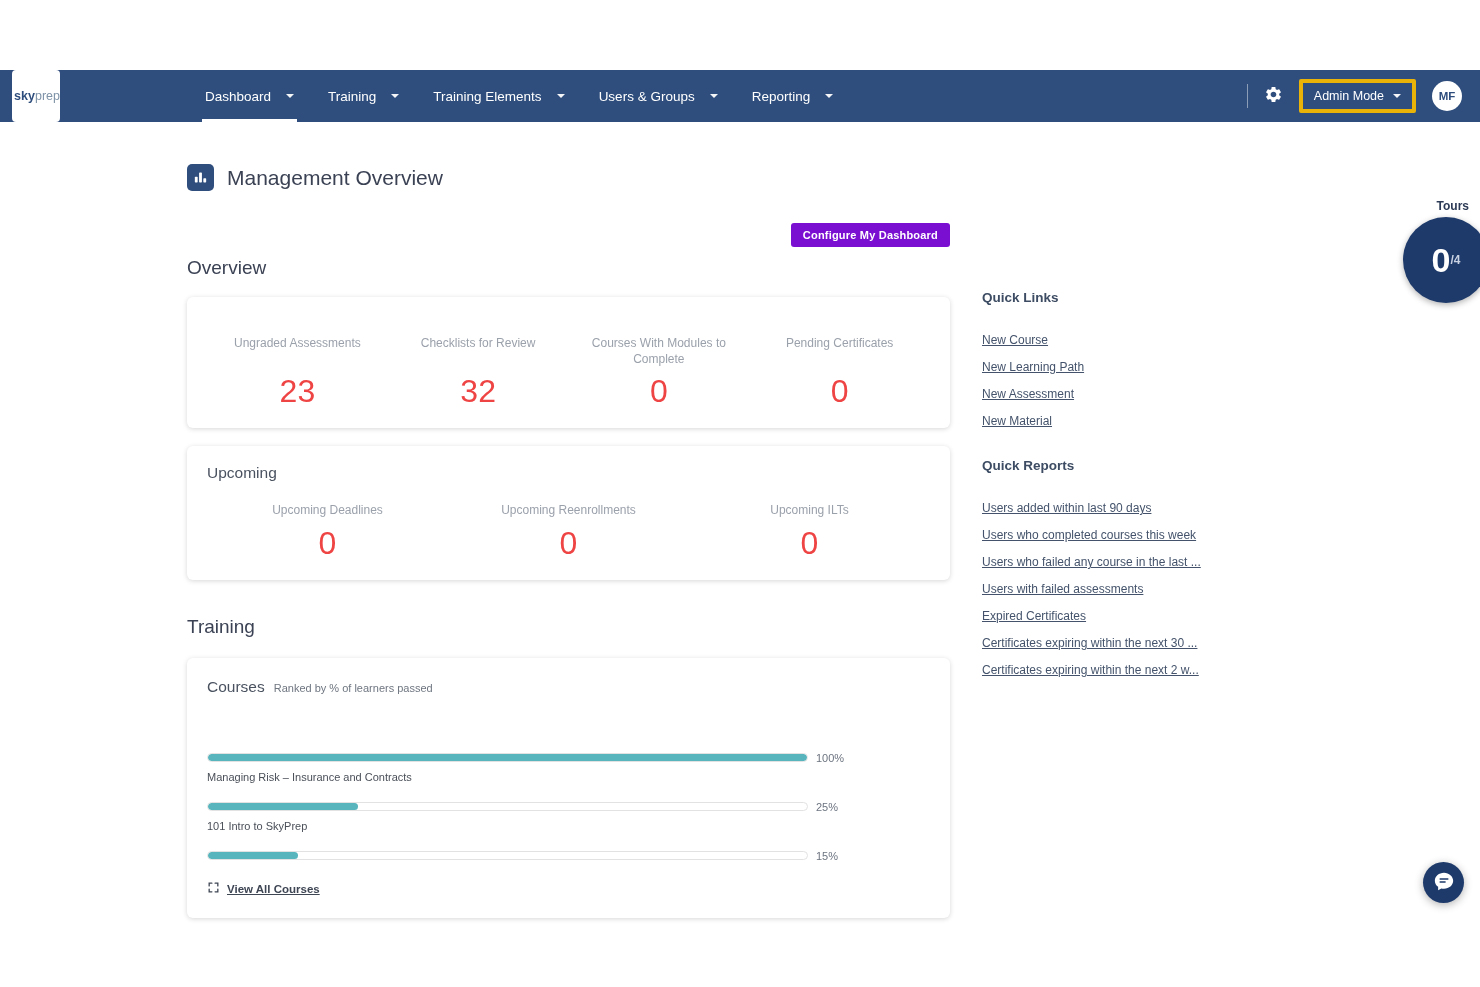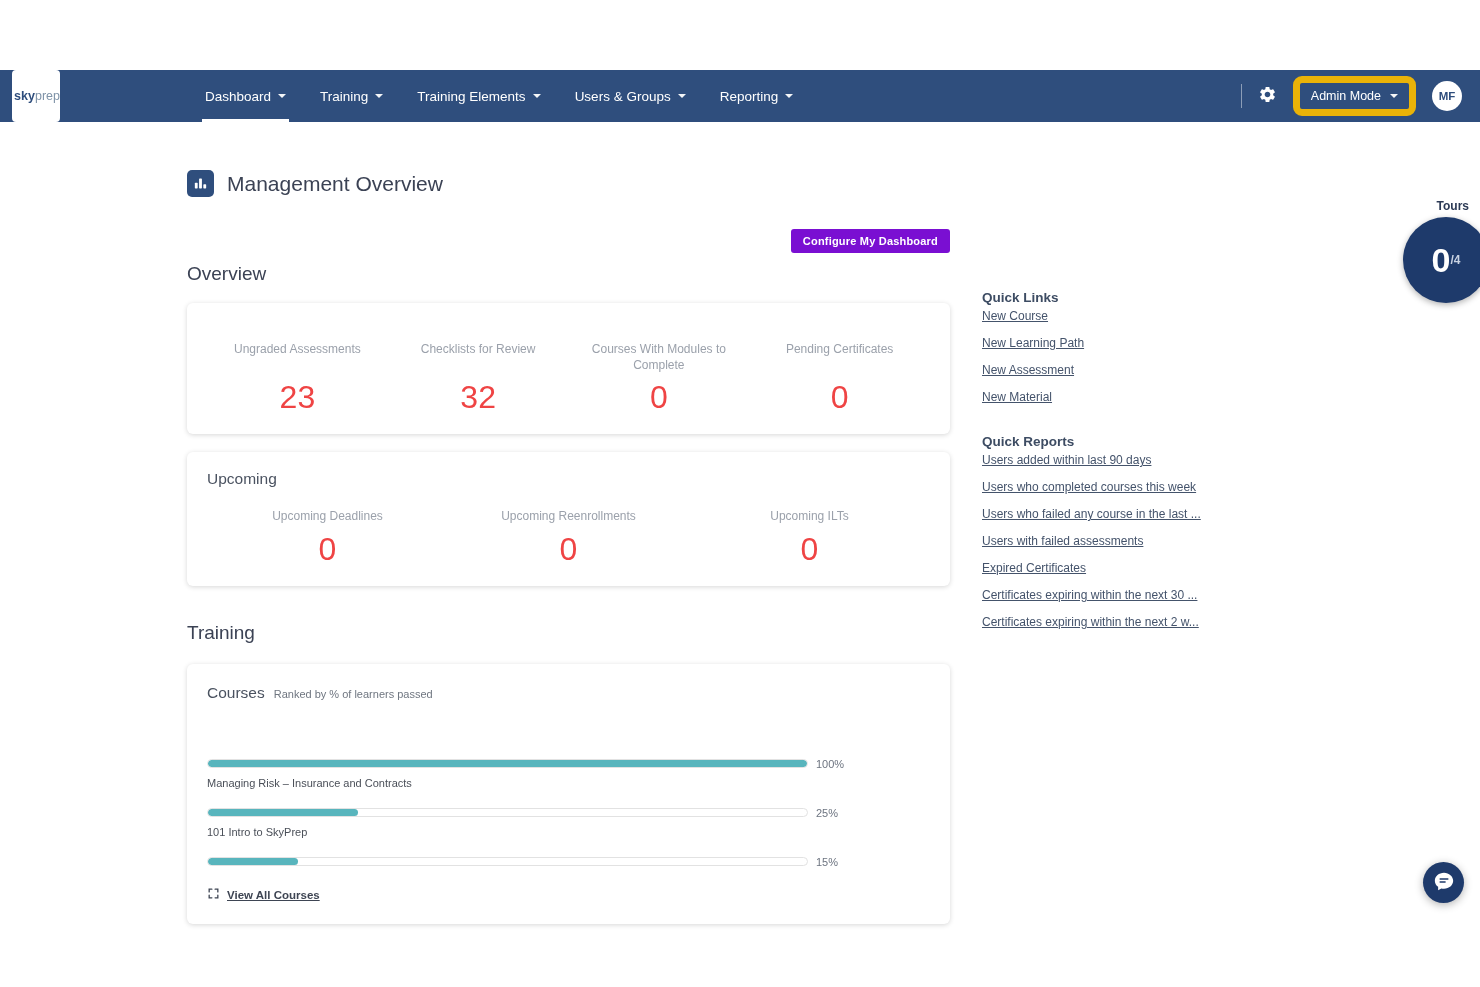--- a/index.html
+++ b/index.html
@@ -17,47 +17,47 @@
     background:#2f4e7d; display:flex; align-items:center; padding:0 18px 0 12px;
   }
   .logo {
     width:48px; height:52px; background:#fff; border-radius:4px;
     display:flex; align-items:center; justify-content:flex-end; flex:0 0 auto;
   }
   .logo .sky { color:#2e4d7c; font-weight:bold; font-size:12.5px; }
   .logo .prep { color:#7f93a8; font-size:12.5px; }
   .nav-items { display:flex; margin-left:128px; height:52px; }
   .nav-item {
-    position:relative; display:flex; align-items:center; gap:7px;
+    position:relative; display:flex; align-items:center; gap:15px;
     color:#fff; font-size:13.5px; font-weight:500; padding:0 17px; cursor:pointer;
     height:52px; white-space:nowrap;
   }
   .nav-item.active::after {
     content:''; position:absolute; left:14px; right:14px; bottom:0; height:3px; background:#fff;
   }
   .chev {
     width:0; height:0; border-left:4px solid transparent; border-right:4px solid transparent;
     border-top:4.5px solid currentColor; opacity:.95; display:inline-block;
   }
   .nav-right { margin-left:auto; display:flex; align-items:center; gap:16px; }
   .nav-divider { width:1px; height:24px; background:rgba(255,255,255,.45); }
   .gear-btn { display:flex; align-items:center; cursor:pointer; }
   .admin-btn {
-    display:flex; align-items:center; gap:9px; color:#fff; border:7px solid #eab308;
-    border-radius:9px; padding:6px 11px; font-size:12.5px; font-weight:500;
+    display:flex; align-items:center; gap:9px; color:#fff; border:4px solid #eab308;
+    border-radius:2px; padding:6px 11px; font-size:12.5px; font-weight:500;
     background:transparent; cursor:pointer; font-family:inherit; white-space:nowrap;
   }
   .avatar {
     width:30px; height:30px; border-radius:50%; background:#ffffff; color:#2e4d7c;
     display:flex; align-items:center; justify-content:center;
     font-size:11.5px; font-weight:bold; cursor:pointer;
   }
   
   .content { position:absolute; top:122px; left:0; right:0; bottom:0; background:#fff; }
-  .main-col { position:absolute; left:187px; top:6px; width:763px; }
+  .main-col { position:absolute; left:187px; top:0; width:763px; }
   .page-head { margin-top:42px; display:flex; align-items:center; gap:13px; }
   .title-icon {
     width:27px; height:27px; border-radius:5px; background:#2f4e7d;
     display:flex; align-items:center; justify-content:center;
   }
   .page-title { font-size:21px; font-weight:500; color:#3b4254; }
   .configure-row { display:flex; justify-content:flex-end; margin-top:32px; }
   .configure-btn {
     background:#7a0fd2; color:#fff; border:none; border-radius:3px;
     font-size:11px; font-weight:bold; padding:6px 12px; cursor:pointer;
@@ -89,21 +89,21 @@
   .bar-fill { height:100%; background:#58b5bd; border-radius:5px; }
   .bar-pct { margin-left:8px; font-size:11px; color:#6d7480; }
   .bar-name { margin-top:7px; font-size:11px; color:#4a4f58; }
   .view-all-row { margin-top:14px; display:flex; align-items:center; gap:7px; }
   .view-all-link {
     font-size:11.5px; font-weight:600; color:#3e4553; text-decoration:underline; cursor:pointer;
   }
   
   .sidebar { position:absolute; left:982px; top:8px; width:250px; padding-top:160px; }
   .sidebar-heading { font-size:13.5px; font-weight:bold; color:#3d4c63; }
-  .link-list { margin-top:4px; }
+  .link-list { margin-top:28px; }
   .side-link {
     display:block; font-size:12px; color:#44536b; text-decoration:underline;
     margin-bottom:13px; cursor:pointer; white-space:nowrap; overflow:hidden;
     text-overflow:ellipsis; max-width:232px;
   }
   .reports-heading { margin-top:30px; }
   
   .tours-label {
     position:absolute; top:77px; right:11px; font-size:12px; font-weight:bold; color:#2c3a55;
   }

